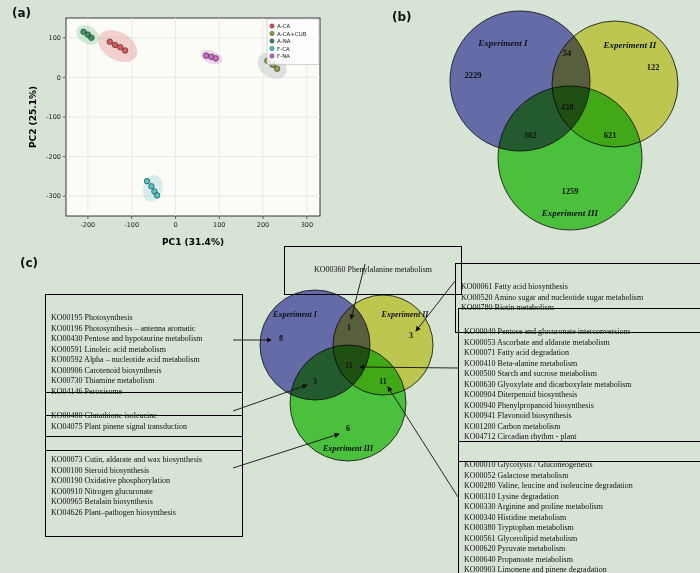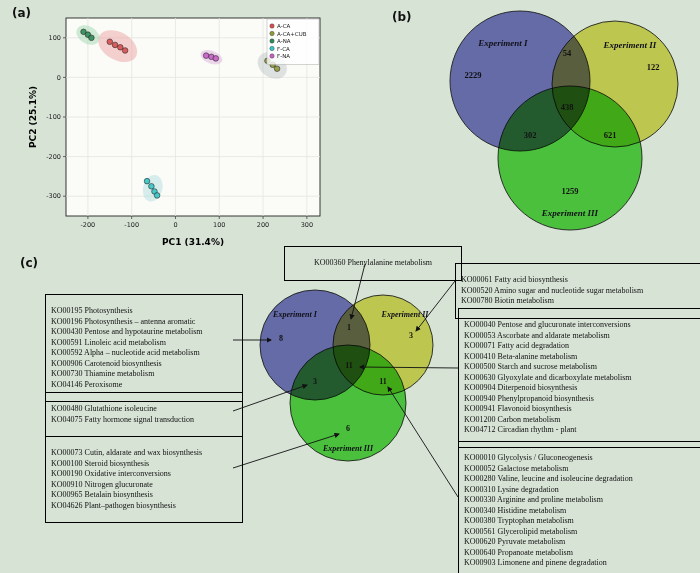--- a/index.html
+++ b/index.html
@@ -1,18 +1,18 @@
 <!DOCTYPE html>
 <html><head>
 <meta charset="utf-8">
 <style>
   html,body{margin:0;padding:0;}
   .fig{position:relative;width:700px;height:573px;background:#d7e3d5;font-family:"Liberation Serif",serif;overflow:hidden;}
   .plabel{position:absolute;font-family:"DejaVu Sans",sans-serif;font-weight:bold;font-size:12px;color:#111;}
-  .kobox{position:absolute;border:1px solid #000;padding:11px 5px;font-size:8px;line-height:1.32;color:#111;}
+  .kobox{position:absolute;border:1px solid #000;padding:18px 5px;font-size:8px;line-height:1.32;color:#111;}
   .kobox div{white-space:nowrap;}
   .kobox.center-text{text-align:center;}
   svg{display:block;}
   .vlab{font-family:"Liberation Serif",serif;font-style:italic;font-weight:bold;fill:#101018;}
   .vnum{font-family:"Liberation Serif",serif;font-weight:600;fill:#111;}
   .overlay{position:absolute;left:0;top:0;pointer-events:none;}
 </style>
 </head>
 <body>
 
@@ -146,27 +146,27 @@
       <div>KO00430 Pentose and hypotaurine metabolism</div>
       <div>KO00591 Linoleic acid metabolism</div>
       <div>KO00592 Alpha – nucleotide acid metabolism</div>
       <div>KO00906 Carotenoid biosynthesis</div>
       <div>KO00730 Thiamine metabolism</div>
       <div>KO04146 Peroxisome</div>
     </div>
 
   <div class="kobox" style="left:45px;top:392px;width:186px">
       <div>KO00480 Glutathione isoleucine</div>
-      <div>KO04075 Fatty hormone signal transduction</div>
+      <div>KO04075 Plant pinene signal transduction</div>
     </div>
 
   <div class="kobox" style="left:45px;top:436px;width:186px">
       <div>KO00073 Cutin, aldarate and wax biosynthesis</div>
       <div>KO00100 Steroid biosynthesis</div>
-      <div>KO00190 Oxidative interconversions</div>
+      <div>KO00190 Oxidative phosphorylation</div>
       <div>KO00910 Nitrogen glucuronate</div>
       <div>KO00965 Betalain biosynthesis</div>
       <div>KO04626 Plant–pathogen biosynthesis</div>
     </div>
 
   <div class="kobox" style="left:458px;top:308px;width:238px">
       <div>KO00040 Pentose and glucuronate interconversions</div>
       <div>KO00053 Ascorbate and aldarate metabolism</div>
       <div>KO00071 Fatty acid degradation</div>
       <div>KO00410 Beta-alanine metabolism</div>

